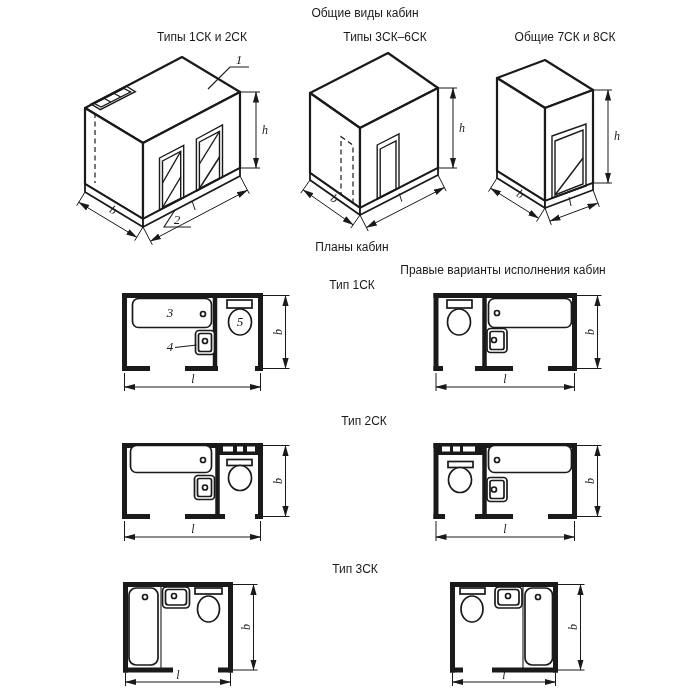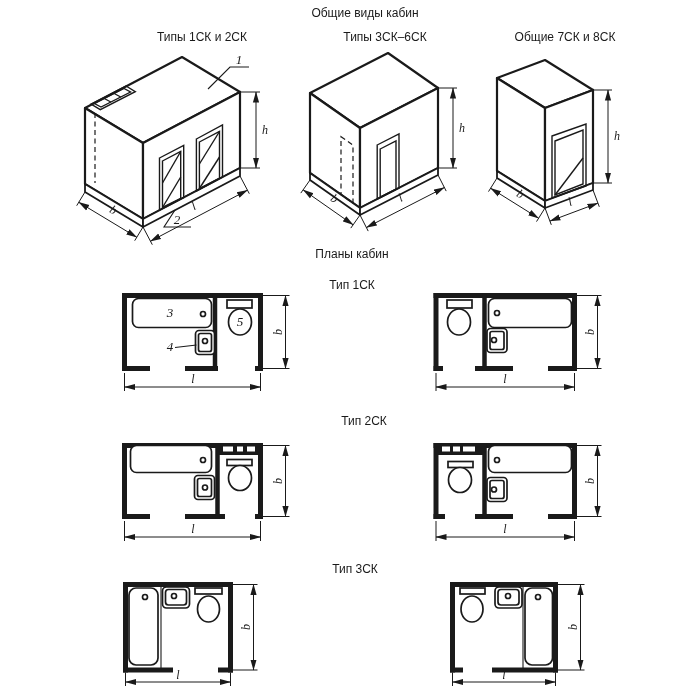--- a/index.html
+++ b/index.html
@@ -156,21 +156,22 @@
       <text transform="translate(99.4,150.5) rotate(-20)" text-anchor="middle">l</text>
     </g>
     <g>
       <line class="dim" x1="121" y1="35" x2="140" y2="35"></line>
       <line class="dim" x1="121" y1="128" x2="140" y2="128"></line>
       <line class="dim" x1="136" y1="35" x2="136" y2="128" marker-start="url(#arr)" marker-end="url(#arr)"></line>
       <text x="142" y="85">h</text>
     </g>
   </svg>
 
-  <div class="lbl" style="left:352px;top:247px;">Планы кабин</div>
+  <div class="lbl" style="left:352px;top:240px;">Планы кабин</div>
+  <div class="lbl" style="left:503px;top:263px;font-size:12px;">Правые варианты исполнения кабин</div>
   <div class="lbl" style="left:352px;top:278px;">Тип 1СК</div>
   <div class="lbl" style="left:364px;top:414px;">Тип 2СК</div>
   <div class="lbl" style="left:355px;top:562px;text-align:right;">Тип 3СК</div>
 
   <svg style="left:113px;top:288px" width="182" height="107" viewBox="0 0 182 107">
     <g>
       <line class="w" x1="11.5" y1="5" x2="11.5" y2="83"></line>
       <line class="w" x1="9" y1="7.5" x2="150" y2="7.5"></line>
       <line class="w" x1="147.5" y1="5" x2="147.5" y2="83"></line>
       <line class="w" x1="9" y1="80.5" x2="37" y2="80.5"></line>

